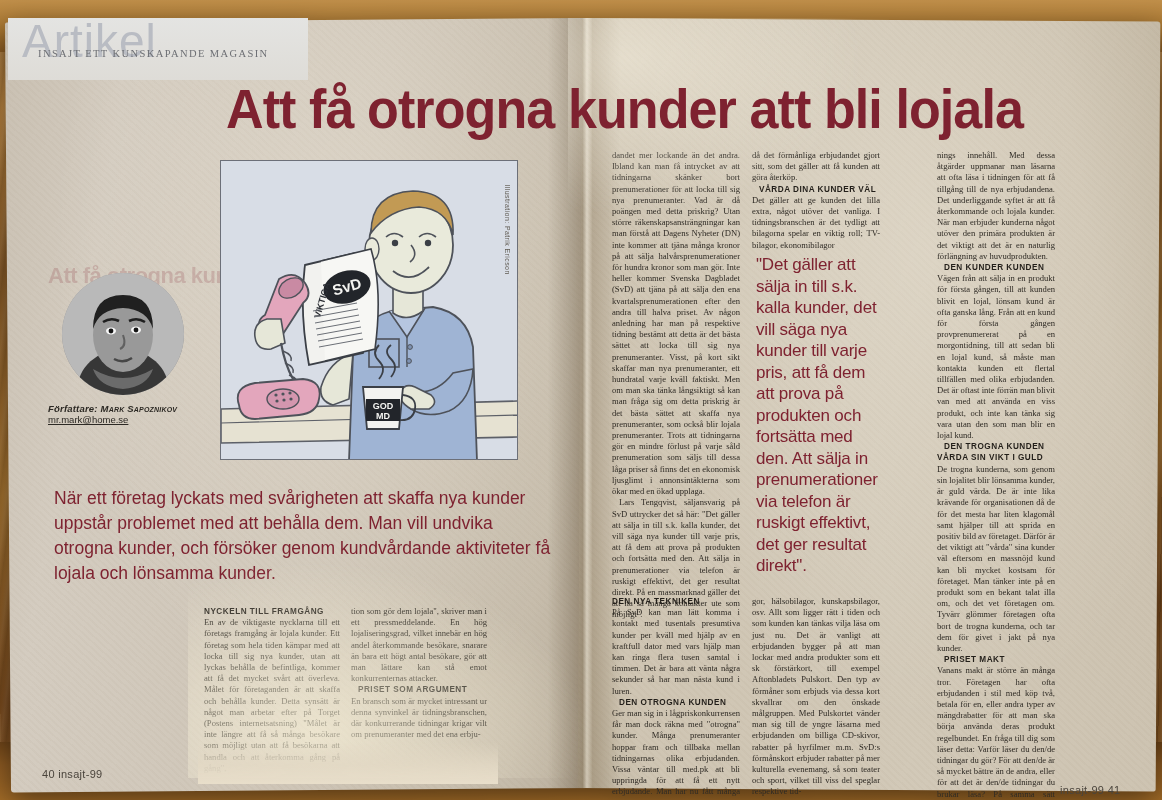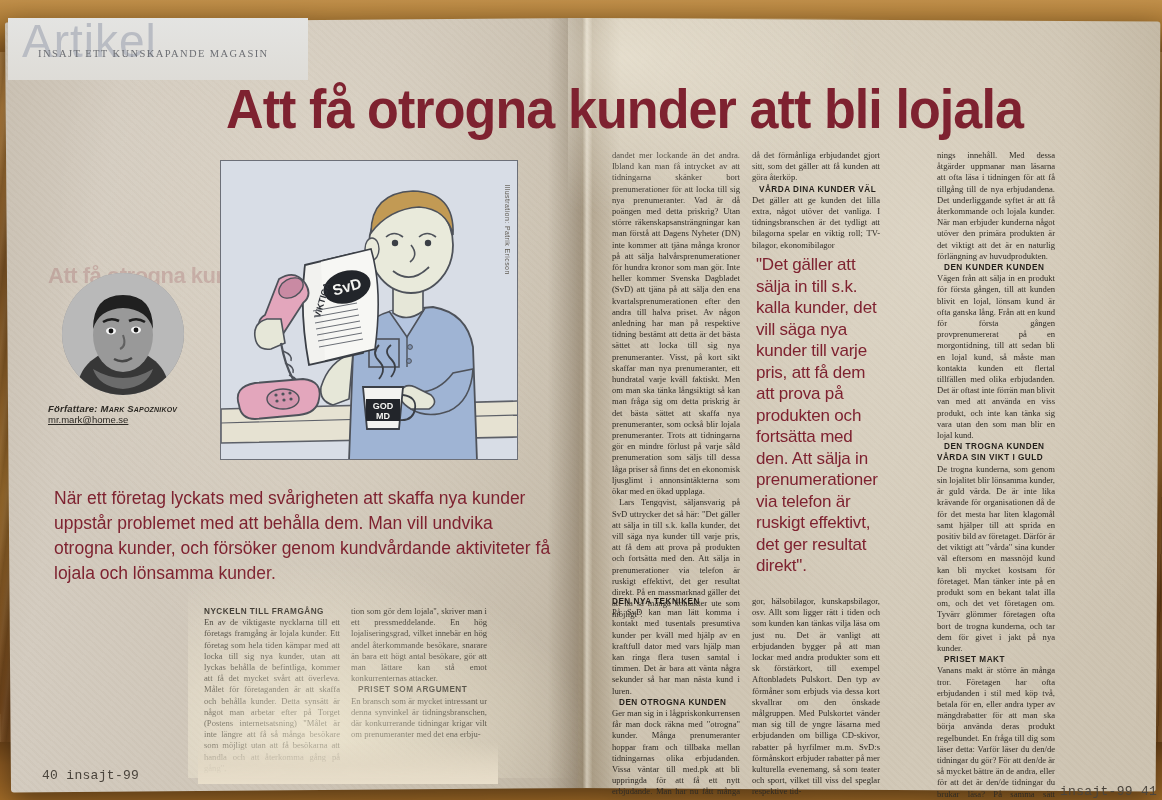--- a/index.html
+++ b/index.html
@@ -207,22 +207,22 @@
     position:absolute;left:748px;top:236px;width:128px;z-index:6;
     color:#7e2230;
     font-family:"Liberation Sans",sans-serif;
     font-size:17px;line-height:21.5px;
     letter-spacing:-.2px;
   }
 
   
   .folio{
     position:absolute;z-index:6;
-    font-family:Liberation Mono, monospace;
-    font-size:13px;color:#4a443c;letter-spacing:.3px;
+    font-family:Liberation Sans, sans-serif;
+    font-size:11px;color:#4a443c;letter-spacing:.3px;
   }
   #folio-left{left:34px;top:750px;}
   #folio-right{left:1052px;top:766px;}
 
   
   .fade-bottom{
     position:absolute;left:190px;top:724px;width:300px;height:42px;z-index:7;
     background:linear-gradient(180deg, rgba(214,206,190,0) 0%, rgba(226,216,196,.85) 55%, rgba(232,222,202,1) 100%);
     pointer-events:none;
   }

